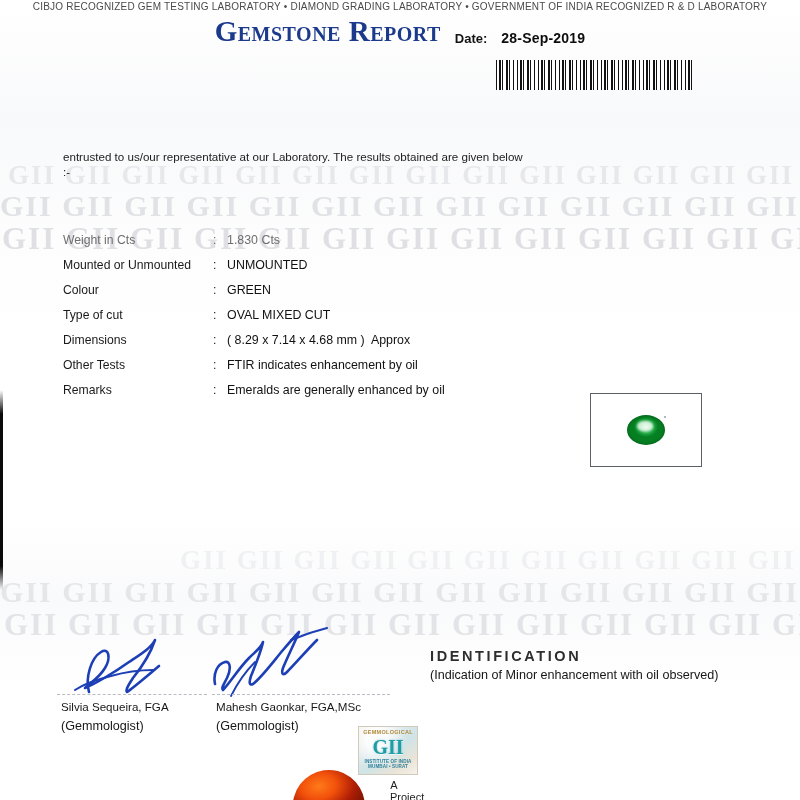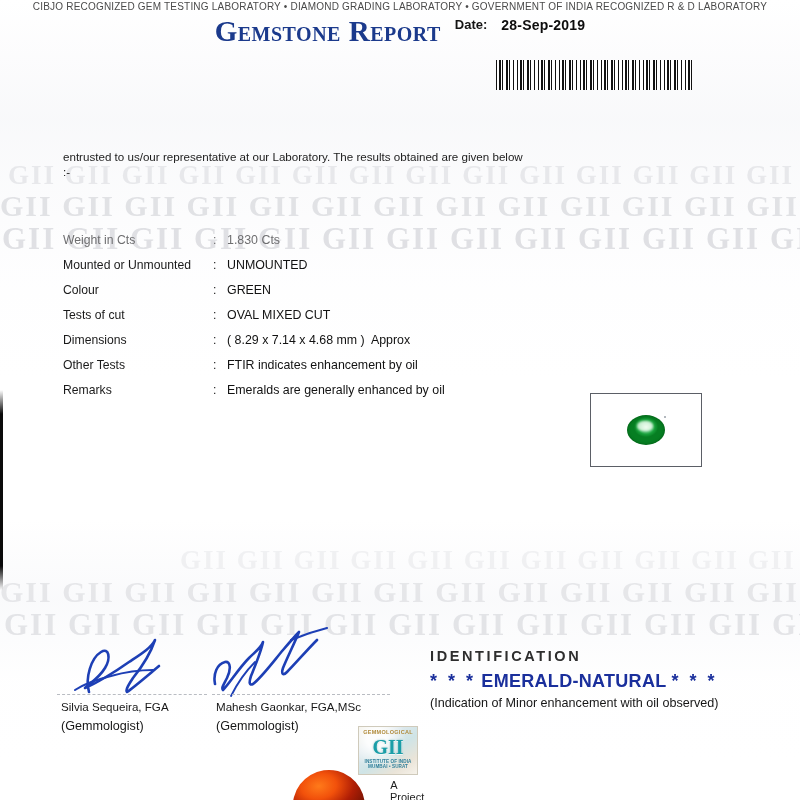--- a/index.html
+++ b/index.html
@@ -82,21 +82,21 @@
     font-family: Liberation Sans, sans-serif;
     white-space: nowrap;
   }
 
   
   .title-row {
     position: absolute;
     top: 17px;
     left: 0; right: 0;
     display: flex;
-    align-items: flex-start;
+    align-items: flex-end;
     justify-content: center;
     gap: 14px;
   }
   .report-title {
     font-family: "Liberation Serif", serif;
     font-variant: small-caps;
     font-weight: 700;
     font-size: 29px;
     color: #1b3a8c;
     letter-spacing: .5px;
@@ -388,21 +388,21 @@
         <span class="dr-label">Mounted or Unmounted</span>
         <span class="dr-colon">:</span>
         <span class="dr-value">UNMOUNTED</span>
       </div>
       <div class="data-row">
         <span class="dr-label">Colour</span>
         <span class="dr-colon">:</span>
         <span class="dr-value">GREEN</span>
       </div>
       <div class="data-row">
-        <span class="dr-label">Tests of cut</span>
+        <span class="dr-label">Type of cut</span>
         <span class="dr-colon">:</span>
         <span class="dr-value">OVAL MIXED CUT</span>
       </div>
       <div class="data-row">
         <span class="dr-label">Dimensions</span>
         <span class="dr-colon">:</span>
         <span class="dr-value">( 8.29 x 7.14 x 4.68 mm )  Approx</span>
       </div>
       <div class="data-row">
         <span class="dr-label">Other Tests</span>
@@ -434,25 +434,20 @@
       <div class="sig-rule r1"></div>
       <div class="sig-rule r2"></div>
       <div class="sig-name n1">Silvia Sequeira, FGA</div>
       <div class="sig-role r1t">(Gemmologist)</div>
       <div class="sig-name n2">Mahesh Gaonkar, FGA,MSc</div>
       <div class="sig-role r2t">(Gemmologist)</div>
     </div>
 
     <div class="ident">
       <div class="ident-heading">IDENTIFICATION</div>
-      <div class="ident-main">
-        <span class="stars">* * *</span>
-        <span>EMERALD-NATURAL</span>
-        <span class="stars">* * *</span>
-      </div>
       <div class="ident-note">(Indication of Minor enhancement with oil observed)</div>
     </div>
 
     <div class="gii-logo-wrap">
       <div class="gii-logo">
         <div class="crown">GEMMOLOGICAL</div>
         <div class="gii-mark">GII</div>
         <div class="gii-sub">
           <div>INSTITUTE OF INDIA</div>
           <div>MUMBAI • SURAT</div>

